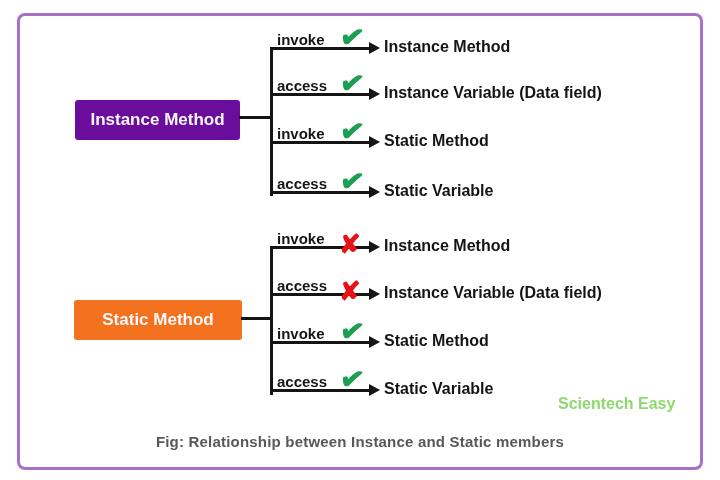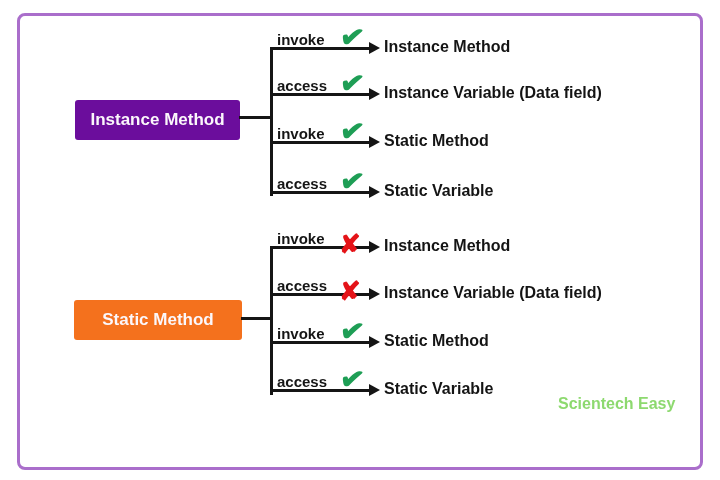--- a/index.html
+++ b/index.html
@@ -113,13 +113,14 @@
     <div class="row r3">
       <span class="action">access</span>
       <div class="hline"></div>
       <span class="mark" data-mark="check">✔</span>
       <div class="arrowhead"></div>
       <span class="target">Static Variable</span>
     </div>
   </div>
 
   <div class="watermark">Scientech Easy</div>
+  <div class="caption">Fig: Relationship between Instance and Static members</div>
 </div>
 
 </body></html>

